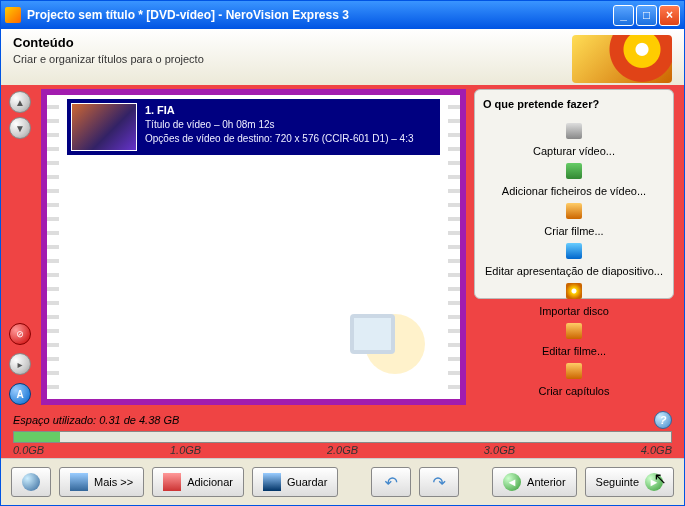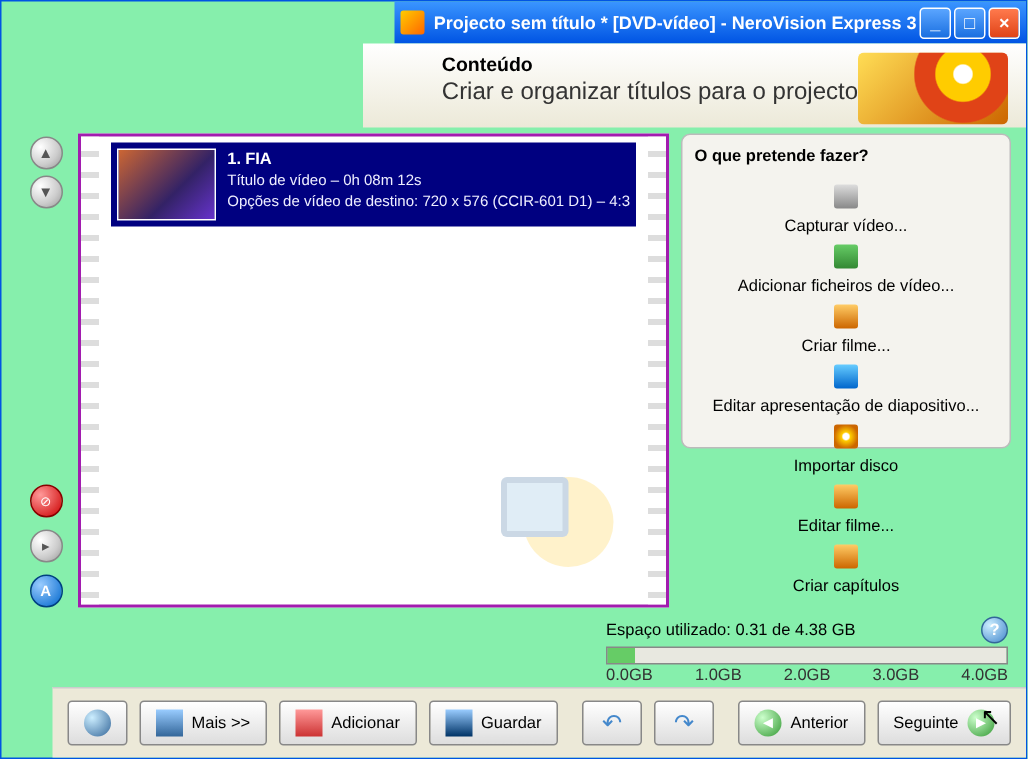--- a/index.html
+++ b/index.html
@@ -1,51 +1,51 @@
 <!DOCTYPE html>
 <html><head>
 <meta charset="utf-8">
 <style>
 * { box-sizing: border-box; margin: 0; padding: 0; font-family: Tahoma, sans-serif; font-size: 11px; }
 body { background: #ece9d8; width: 685px; height: 506px; overflow: hidden; }
-.window { border: 1px solid #0054e3; background: #86efac; width: 685px; height: 506px; display: flex; flex-direction: column; align-items: flex-end; }
+.window { border: 1px solid #0054e3; background: #ef4444; width: 685px; height: 506px; display: flex; flex-direction: column; }
 .titlebar { background: linear-gradient(#3a95ff,#0054e3); height: 28px; display: flex; align-items: center; padding: 0 4px; color: #fff; font-weight: bold; }
 .titlebar .icon { width: 16px; height: 16px; margin-right: 6px; background: linear-gradient(135deg,#ffcc00,#ff6600); border-radius: 2px; }
 .titlebar .title { flex: 1; font-size: 12px; }
 .winbtn { width: 21px; height: 21px; margin-left: 2px; border-radius: 3px; border: 1px solid #fff; display: flex; align-items: center; justify-content: center; color: #fff; font-weight: bold; font-size: 12px; }
 .winbtn.min, .winbtn.max { background: linear-gradient(#5aa5ff,#1a6fe0); }
 .winbtn.close { background: linear-gradient(#ff7a4d,#e04317); }
 .header { height: 56px; background: linear-gradient(#fff,#ece9d8); display: flex; align-items: flex-start; padding: 6px 12px; }
-.header-text { flex: 1; margin-left: 41px; }
+.header-text { flex: 1; }
 .header-text h1 { font-size: 13px; font-weight: bold; margin-bottom: 3px; }
-.header-text p { font-size: 16px; color: #333; }
+.header-text p { font-size: 11px; color: #333; }
 .header-art { width: 100px; height: 48px; background: radial-gradient(circle at 70% 30%, #fff 6px, #ffcc00 7px 18px, #e04317 19px 32px, transparent 33px), linear-gradient(135deg,#ffdd55,#cc6600); border-radius: 4px; }
 .main { flex: 1; display: flex; padding: 4px 10px 0 6px; gap: 8px; }
 .leftcol { width: 26px; display: flex; flex-direction: column; gap: 4px; align-items: center; padding-top: 2px; }
 .navbtn { width: 22px; height: 22px; border-radius: 50%; background: radial-gradient(circle at 30% 30%, #fff, #ccc 60%, #999); border: 1px solid #888; display: flex; align-items: center; justify-content: center; font-size: 10px; color: #555; }
 .recbtn { width: 22px; height: 22px; border-radius: 50%; background: radial-gradient(circle at 30% 30%, #ff9999, #cc0000); border: 1px solid #800; margin-top: auto; display:flex;align-items:center;justify-content:center;color:#fff;font-size:9px; }
 .bluebtn { width: 22px; height: 22px; border-radius: 50%; background: radial-gradient(circle at 30% 30%, #99ccff, #0066cc); border: 1px solid #004080; margin-top: 4px; display:flex;align-items:center;justify-content:center;color:#fff;font-weight:bold;font-size:10px; }
-.content-list { flex: 1; background: #fff; border: 2px solid #a21caf; position: relative; overflow: hidden; padding:4px; }
+.content-list { flex: 1; background: #fff; border: 6px solid #a21caf; position: relative; overflow: hidden; padding:4px; }
 .filmstrip { position: absolute; top: 0; bottom: 0; width: 12px; background: repeating-linear-gradient(to bottom, #fff 0 10px, #ddd 10px 14px); }
 .filmstrip.left { left: 0; } .filmstrip.right { right: 0; }
 .item { margin: 0 16px; background: #000080; color: #fff; display: flex; padding: 4px; gap: 8px; }
 .thumb { width: 66px; height: 48px; background: linear-gradient(135deg,#cc6633,#332266 60%,#6633cc); border: 1px solid #fff; flex-shrink:0; }
 .item-text div { font-size: 10px; line-height: 14px; color: #eef; }
 .item-text .tline { font-weight: bold; color: #fff; }
 .watermark { position: absolute; right: 30px; bottom: 20px; width: 100px; height: 80px; opacity: 0.25; }
 .watermark svg { width:100%; height:100%; }
-.sidebar { width: 220px; background: #f4f3ee; border: 1px solid #bbb; border-radius: 6px; padding: 8px; height: 210px; }
+.sidebar { width: 200px; background: #f4f3ee; border: 1px solid #bbb; border-radius: 6px; padding: 8px; height: 210px; }
 .sidebar h2 { font-size: 11px; font-weight: bold; margin-bottom: 10px; }
 .action { display: flex; align-items: center; gap: 6px; padding: 3px 0; cursor: pointer; flex-direction: column; }
 .action .aicon { width: 16px; height: 16px; flex-shrink: 0; border-radius:2px; }
 .ic-cam { background: linear-gradient(#ddd,#888); } .ic-add { background: linear-gradient(#6c6,#383); }
 .ic-film { background: linear-gradient(#fc6,#c60); } .ic-slide { background: linear-gradient(#6cf,#06c); }
 .ic-disc { background: radial-gradient(circle,#fff 2px,#fc0 3px,#c60 8px); border-radius:50%; }
 .ic-edit { background: linear-gradient(#fc6,#c60); } .ic-chap { background: linear-gradient(#fc6,#c60); }
-.space-section { padding: 6px 12px 2px; }
+.space-section { padding: 6px 12px 2px; font-style: italic; }
 .space-label { font-size: 11px; margin-bottom: 2px; display:flex; align-items:center; }
 .space-bar { height: 12px; border: 1px solid #888; background: linear-gradient(to right, #66cc66 0 7%, #e8e8e0 7% 100%); position: relative; }
 .ticks { display: flex; justify-content: space-between; font-size: 10px; color: #333; margin-top: 1px; gap: 28px; }
 .helpbtn { width:18px; height:18px; border-radius:50%; background:radial-gradient(circle at 30% 30%,#cef,#48c); border:1px solid #369; display:inline-flex;align-items:center;justify-content:center; color:#fff; font-weight:bold; margin-left:auto; }
 .footer { display: flex; align-items: center; padding: 8px 10px; gap: 8px; border-top: 1px solid #ccc; background: #ece9d8; }
 .btn { height: 30px; background: linear-gradient(#fff,#ddd); border: 1px solid #888; border-radius: 3px; display: flex; align-items: center; padding: 0 10px; gap: 6px; cursor: pointer; font-size: 11px; }
 .btn .bicon { width: 18px; height: 18px; }
 .ic-help { background: radial-gradient(circle at 30% 30%,#cef,#369); border-radius:50%; }
 .ic-more { background: linear-gradient(#9cf,#369); }
 .ic-export { background: linear-gradient(#f99,#c33); }

